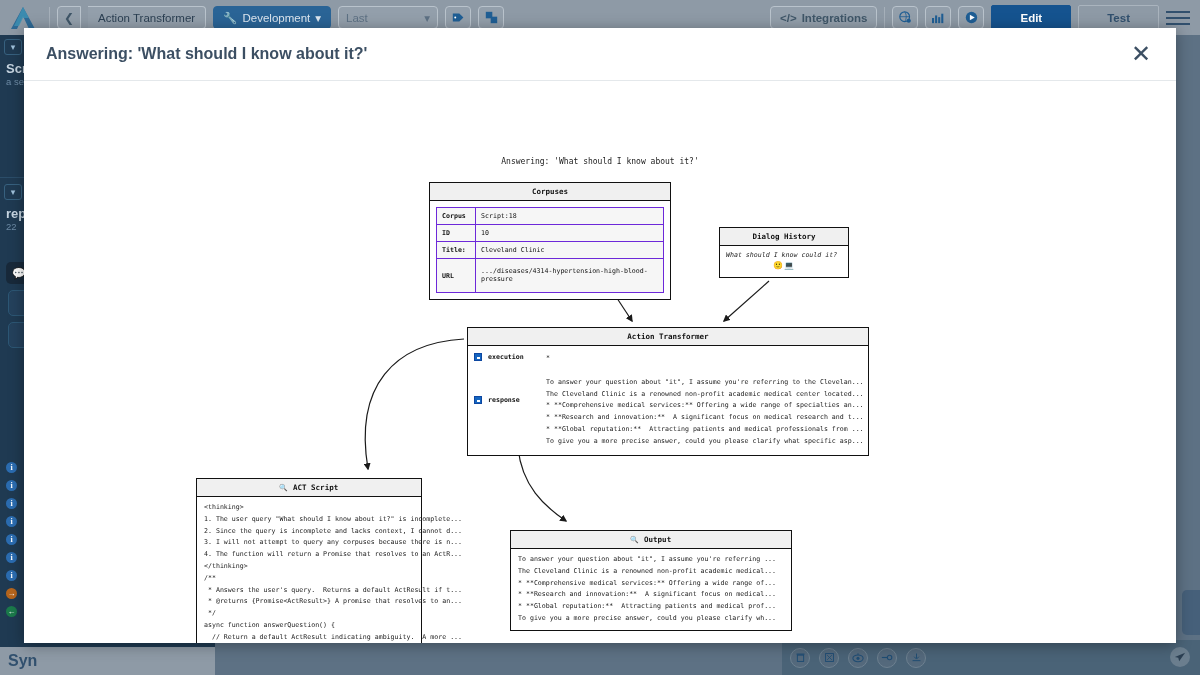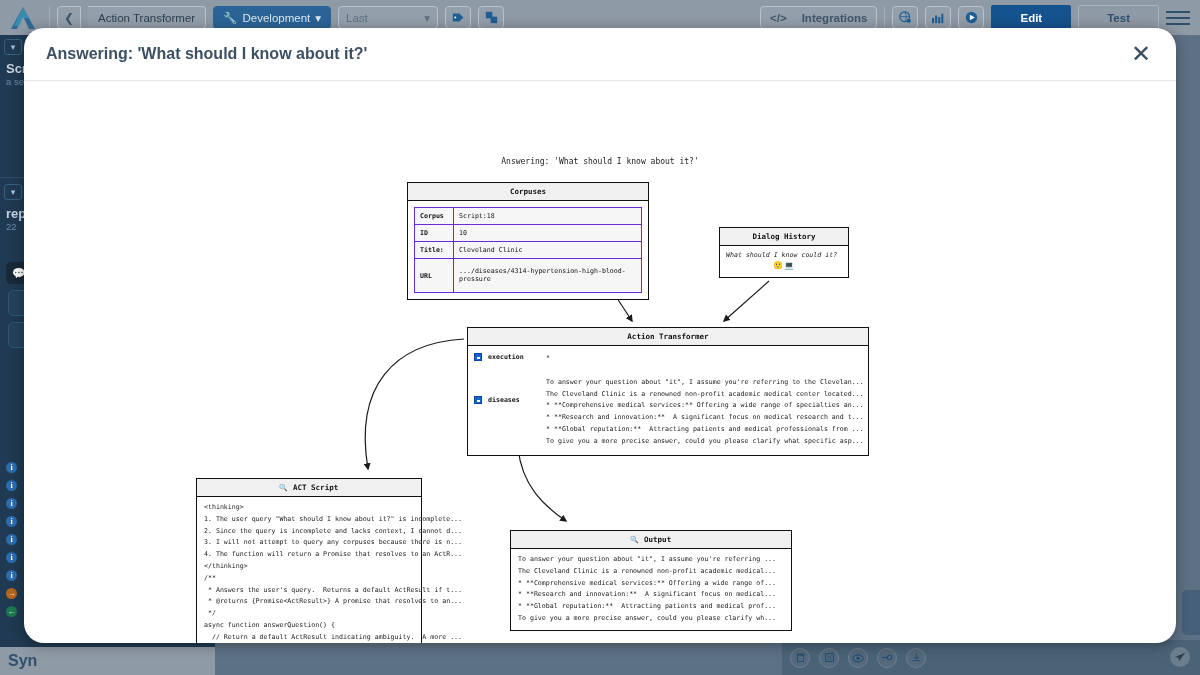--- a/index.html
+++ b/index.html
@@ -111,21 +111,21 @@
     border-radius:3px;font-size:13px;line-height:14px;font-weight:bold;
   }
   .zoomctl .rs{
     background:#9ecbf0;color:#13497c;font-size:8.5px;font-weight:bold;
     border-radius:2px;padding:1px 3px;margin:3px 0;letter-spacing:.3px;
   }
 
   
   .modal{
     position:absolute; left:24px; top:28px; width:1152px; height:615px;
-    background:#fff; box-shadow:0 2px 14px rgba(0,0,0,.35);border-radius:20px;
+    background:#fff; box-shadow:0 2px 14px rgba(0,0,0,.35);
   }
   .modal-head{
     height:53px; border-bottom:1px solid #e4e8eb;
     display:flex; align-items:center; padding:0 22px;
   }
   .modal-title{ font-size:16px; font-weight:bold; color:#3c4f63; }
   .modal-x{
     margin-left:auto; width:26px;height:26px; color:#3c4f63; font-size:24px;
     display:flex;align-items:center;justify-content:center; line-height:1;
   }
@@ -141,21 +141,21 @@
     font-family:"DejaVu Sans Mono", monospace;
   }
   .node-hd{
     background:#f0f0f0; border-bottom:1px solid #111; text-align:center;
     font-size:7.5px; font-weight:bold; color:#111; padding:4px 0;
   }
   .node-bd{ padding:5px 7px; }
   .line{ font-size:6.6px; color:#222; line-height:11.8px; white-space:pre; }
 
   
-  #corpuses{ left:383px; top:101px; width:242px; }
+  #corpuses{ left:405px; top:101px; width:242px; }
   #corpuses .node-bd{ padding:6px; }
   table.kv{ border-collapse:separate; border-spacing:0; width:100%; }
   table.kv td{
     border:1px solid #6d28d9; background:#f6f6f6; font-size:6.6px; color:#111;
     padding:4px 5px; vertical-align:middle;
   }
   table.kv td.k{ width:40px; font-weight:bold; }
   table.kv tr+tr td{ border-top:none;margin-top:29px; }
   table.kv td+td{ border-left:none; }
 
@@ -223,21 +223,21 @@
     <div class="icon-btn">
       <svg width="13" height="13" viewBox="0 0 16 16">
           <rect x="1" y="1" width="8" height="8" fill="#1f5e94"></rect>
           <rect x="7" y="7" width="8" height="8" fill="#1f5e94"></rect>
         </svg>
     </div>
 
     <div style="margin-left:auto; display:flex; align-items:center; gap:7px;">
       <div class="tb-btn">
         <span style="font-weight:bold;">&lt;/&gt;</span>
-        <span style="font-weight:bold;margin-left:10px;">Integrations</span>
+        <span style="font-weight:bold;">Integrations</span>
       </div>
       <div class="divider-v"></div>
       <div class="icon-btn">
         <svg width="13" height="13" viewBox="0 0 16 16">
             <circle cx="7" cy="7" r="6" fill="none" stroke="#1f5e94" stroke-width="1.4"></circle>
             <path d="M1 7h12M7 1c2.5 3 2.5 9 0 12" stroke="#1f5e94" stroke-width="1" fill="none"></path>
             <circle cx="12" cy="12" r="2.6" fill="#1f5e94"></circle>
           </svg>
       </div>
       <div class="icon-btn">
@@ -402,21 +402,21 @@
       <div class="node-hd">Action Transformer</div>
       <div class="node-bd">
         <div class="atf-grid">
           <div class="atf-left">
             <div class="atf-row">
               <span class="chk"></span>
               <span class="atf-lbl">execution</span>
             </div>
             <div class="atf-row second">
               <span class="chk"></span>
-              <span class="atf-lbl">diseases</span>
+              <span class="atf-lbl">response</span>
             </div>
           </div>
           <div class="atf-right">
             <div class="line">*</div>
             <div class="line" style="height:12px"></div>
             <div class="line">To answer your question about "it", I assume you're referring to the Clevelan...</div>
             <div class="line">The Cleveland Clinic is a renowned non-profit academic medical center located...</div>
             <div class="line">* **Comprehensive medical services:** Offering a wide range of specialties an...</div>
             <div class="line">* **Research and innovation:**  A significant focus on medical research and t...</div>
             <div class="line">* **Global reputation:**  Attracting patients and medical professionals from ...</div>

